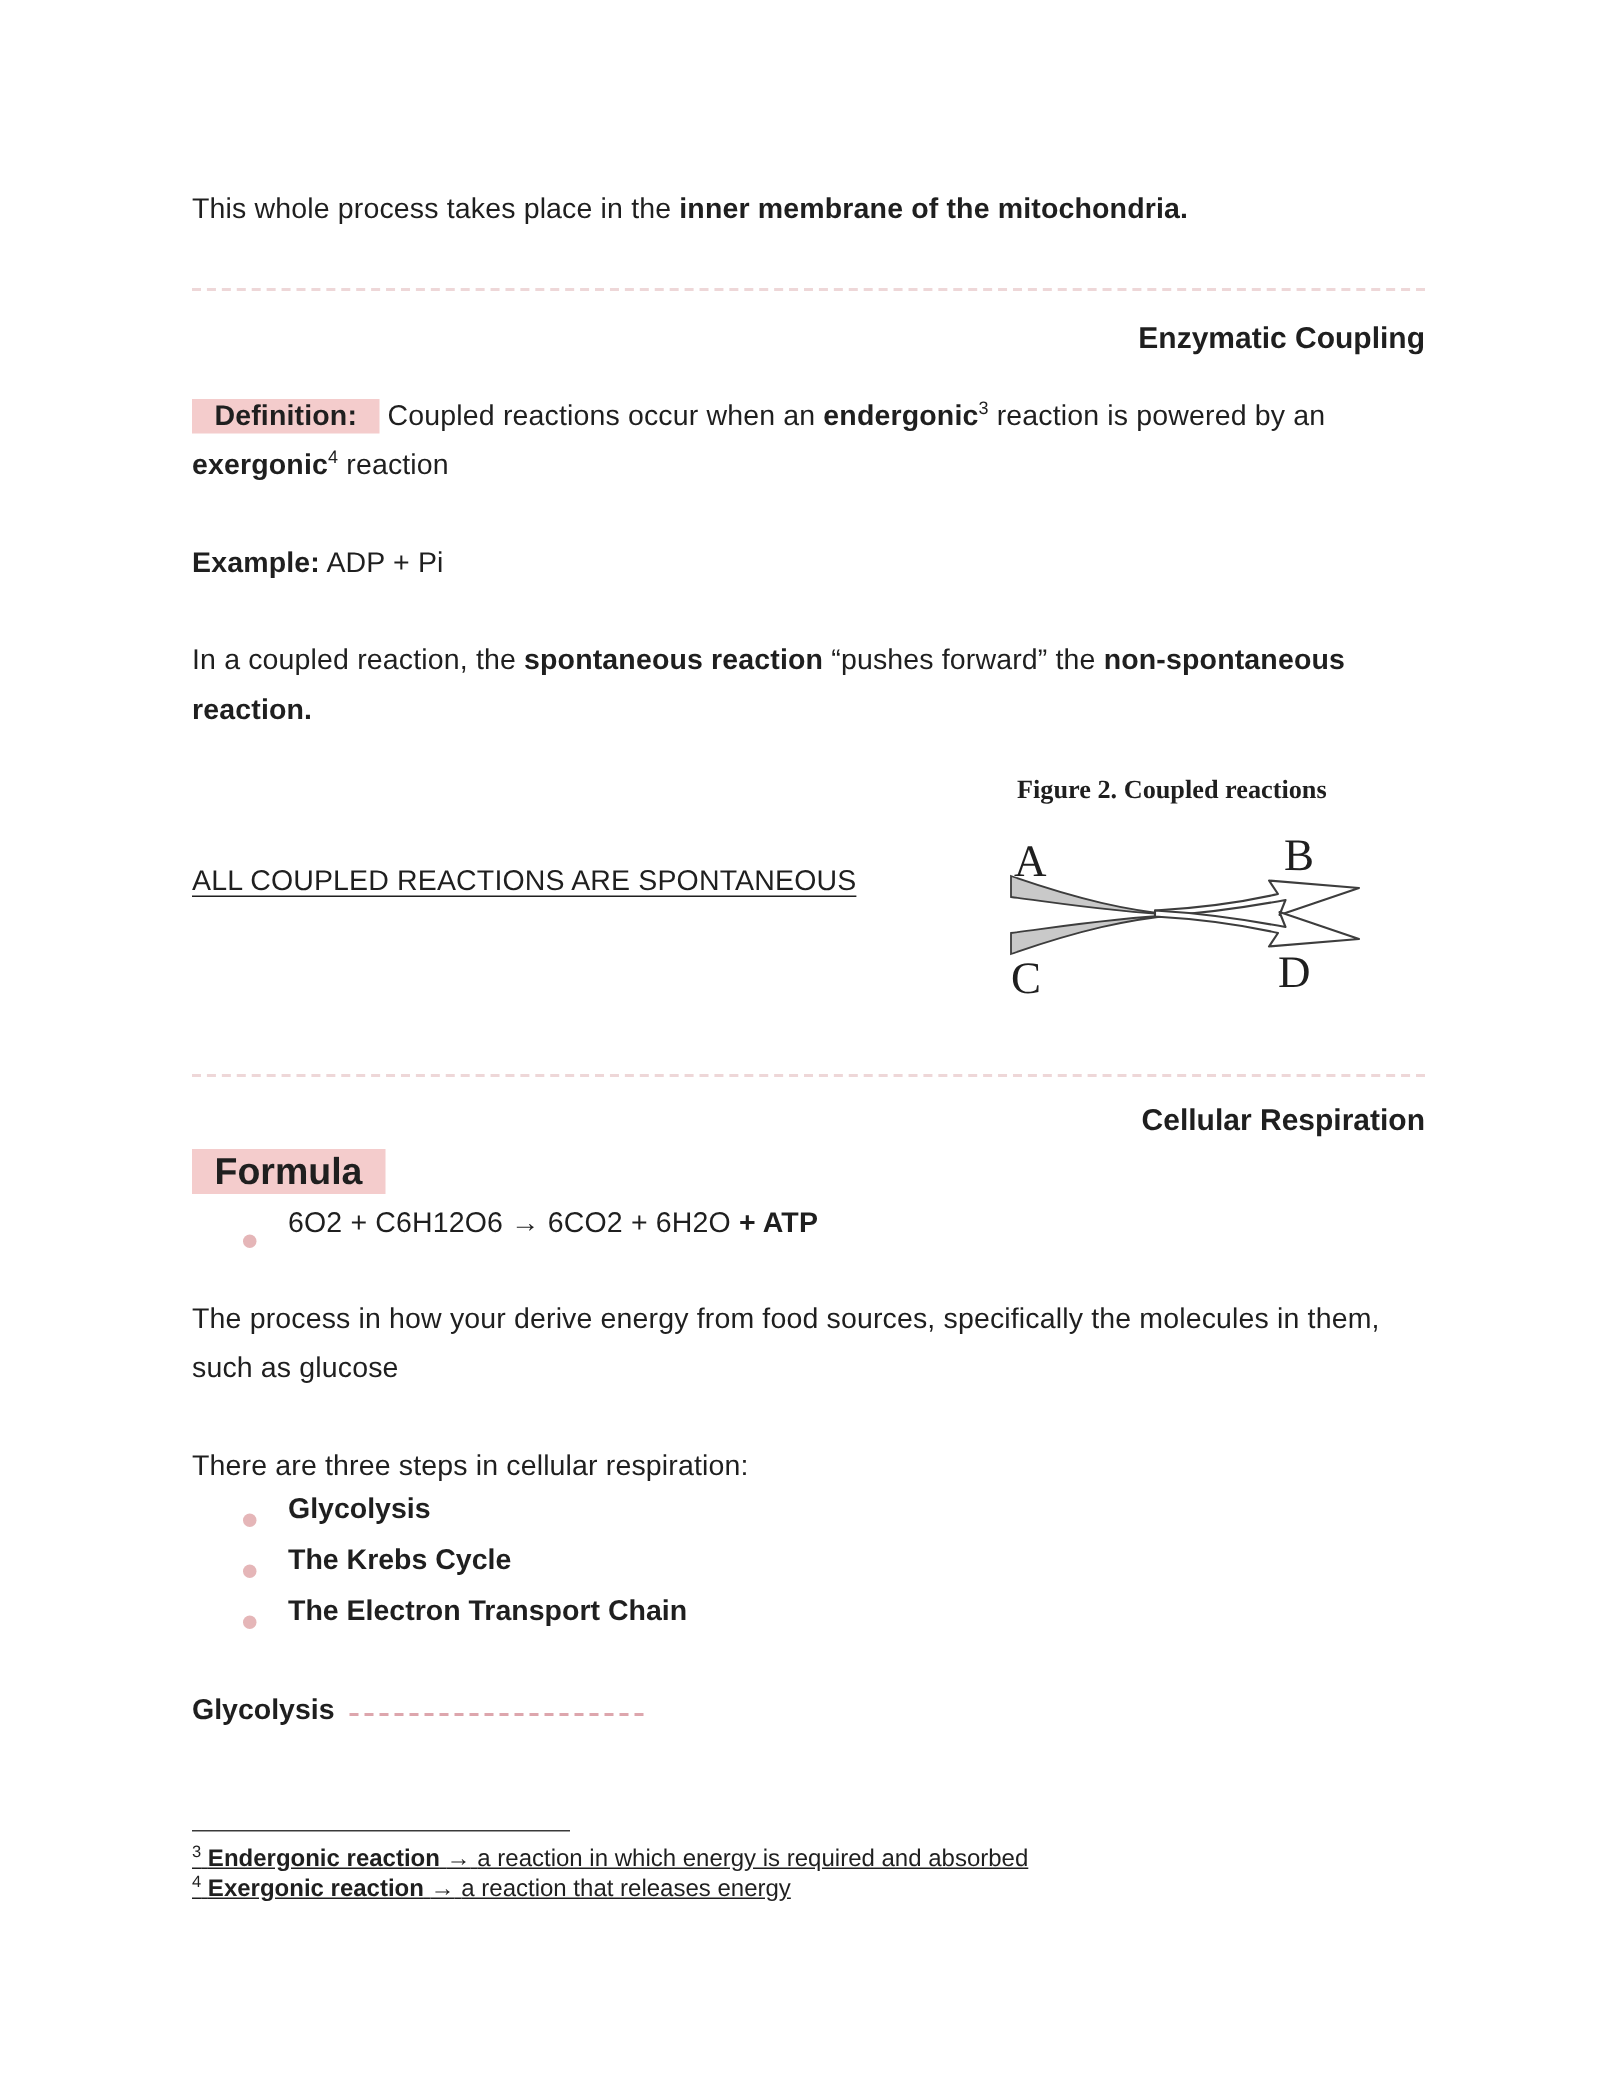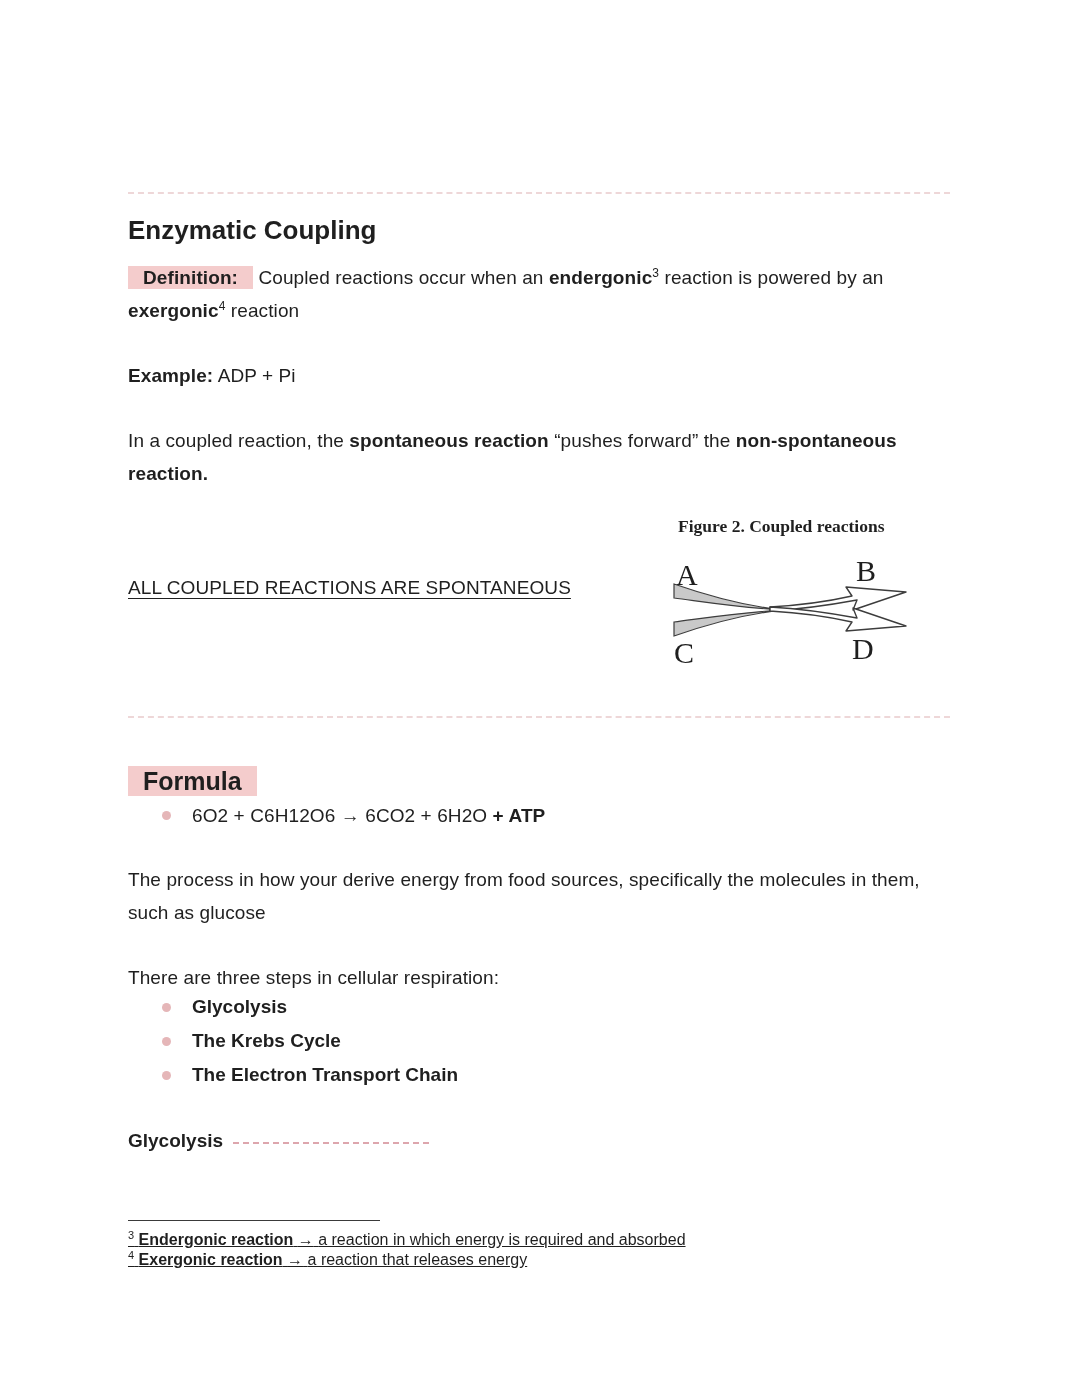--- a/index.html
+++ b/index.html
@@ -5,43 +5,46 @@
   * { margin:0; padding:0; box-sizing:border-box; }
   html,body { background:#ffffff; }
   .page {
     position:relative; width:1080px; height:1397px;
     background:#ffffff; color:#1f1f1f;
     font-family:"Liberation Sans", sans-serif; overflow:hidden;
   }
   .abs { position:absolute; }
   .body-text { font-size:19px; line-height:33px; letter-spacing:.1px; }
   .b { font-weight:bold; }
-  .heading { font-size:26px; font-weight:bold; text-align:left; }
+  .heading { font-size:20px; font-weight:bold; text-align:right; }
   .hl { background:#f4cccc; padding:1px 15px; }
   .divider { border-top:2px dashed #eed7d8; height:0; }
   sup { font-size:12px; line-height:0; }
   .caps { text-decoration:underline; text-underline-offset:4px;margin-top:46px; }
   .serif-caption { font-family:"Liberation Serif", serif; font-weight:bold; font-size:17.5px;margin-top:15px; }
   .fig-label { font-family:"Liberation Serif", serif; font-size:30px; line-height:1; }
-  .bullet-row { display:flex; align-items:center; }
+  .bullet-row { display:flex; align-items:flex-end; }
   .dot { width:9px; height:9px; border-radius:50%; background:#e5b6b8; flex:0 0 auto; margin-left:34px; margin-right:21px; }
   .step-label { font-size:19px; font-weight:bold; }
   .glyco-row { display:flex; align-items:center; }
   .dash-line { border-top:2px dashed #dda6ad; height:0; width:196px; margin-left:10px; margin-top:4px; }
   .fn { font-size:16px; line-height:20.5px;text-decoration:underline; }
   .fn sup { font-size:11px; }
   .fn-sep { border-top:1.6px solid #3a3a3a; height:0; }
   svg .ribbon { fill:#c9c9c9; stroke:#3d3d3d; stroke-width:1.2; }
   svg .hollow { fill:#ffffff; stroke:#3d3d3d; stroke-width:1.4; stroke-linejoin:round; }
 </style>
 </head>
 <body>
 
 <div class="page">
 
+  <p class="abs body-text" style="left:128px; top:123px; width:830px">
+    <span>This whole process takes place in the </span><span class="b">inner membrane of the mitochondria.</span>
+  </p>
 
   <div class="abs divider" style="left:128px; top:192px; width:822px"></div>
 
   <h2 class="abs heading" style="left:128px; top:215px; width:822px">Enzymatic Coupling</h2>
 
   <p class="abs body-text" style="left:128px; top:261px; width:832px">
     <span class="hl b">Definition:</span><span> Coupled reactions occur when an </span><span class="b">endergonic</span><sup>3</sup><span> reaction is powered by an </span><span class="b">exergonic</span><sup>4</sup><span> reaction</span>
   </p>
 
   <p class="abs body-text" style="left:128px; top:359px; width:830px">
@@ -64,20 +67,21 @@
 
   <svg class="abs" style="left:660px; top:580px" width="260" height="60" viewBox="0 0 260 60" aria-hidden="true">
     <path class="ribbon" d="M14,4 C60,20 92,27 124,30 C82,28 45,22 14,18 Z"></path>
     <path class="ribbon" d="M14,56 C60,40 92,33 124,30 C82,32 45,38 14,42 Z"></path>
     <path class="hollow" d="M110,27 C145,25 170,21 192,16 L186,7 L246,12 L193,30 L197,20 C170,25 145,29 110,31 Z"></path>
     <path class="hollow" d="M110,31 C145,33 170,37 192,42 L186,51 L246,46 L193,28 L197,38 C170,33 145,29 110,27 Z"></path>
   </svg>
 
   <div class="abs divider" style="left:128px; top:716px; width:822px"></div>
 
+  <h2 class="abs heading" style="left:128px; top:736px; width:822px">Cellular Respiration</h2>
 
   <div class="abs" style="left:128px; top:767px">
     <span class="hl b" style="font-size:25px">Formula</span>
   </div>
 
   <div class="abs bullet-row" style="left:128px; top:799px; width:700px">
     <span class="dot"></span>
     <span class="body-text"><span>6O2 + C6H12O6 → 6CO2 + 6H2O</span><span class="b"> + ATP</span></span>
   </div>
 

